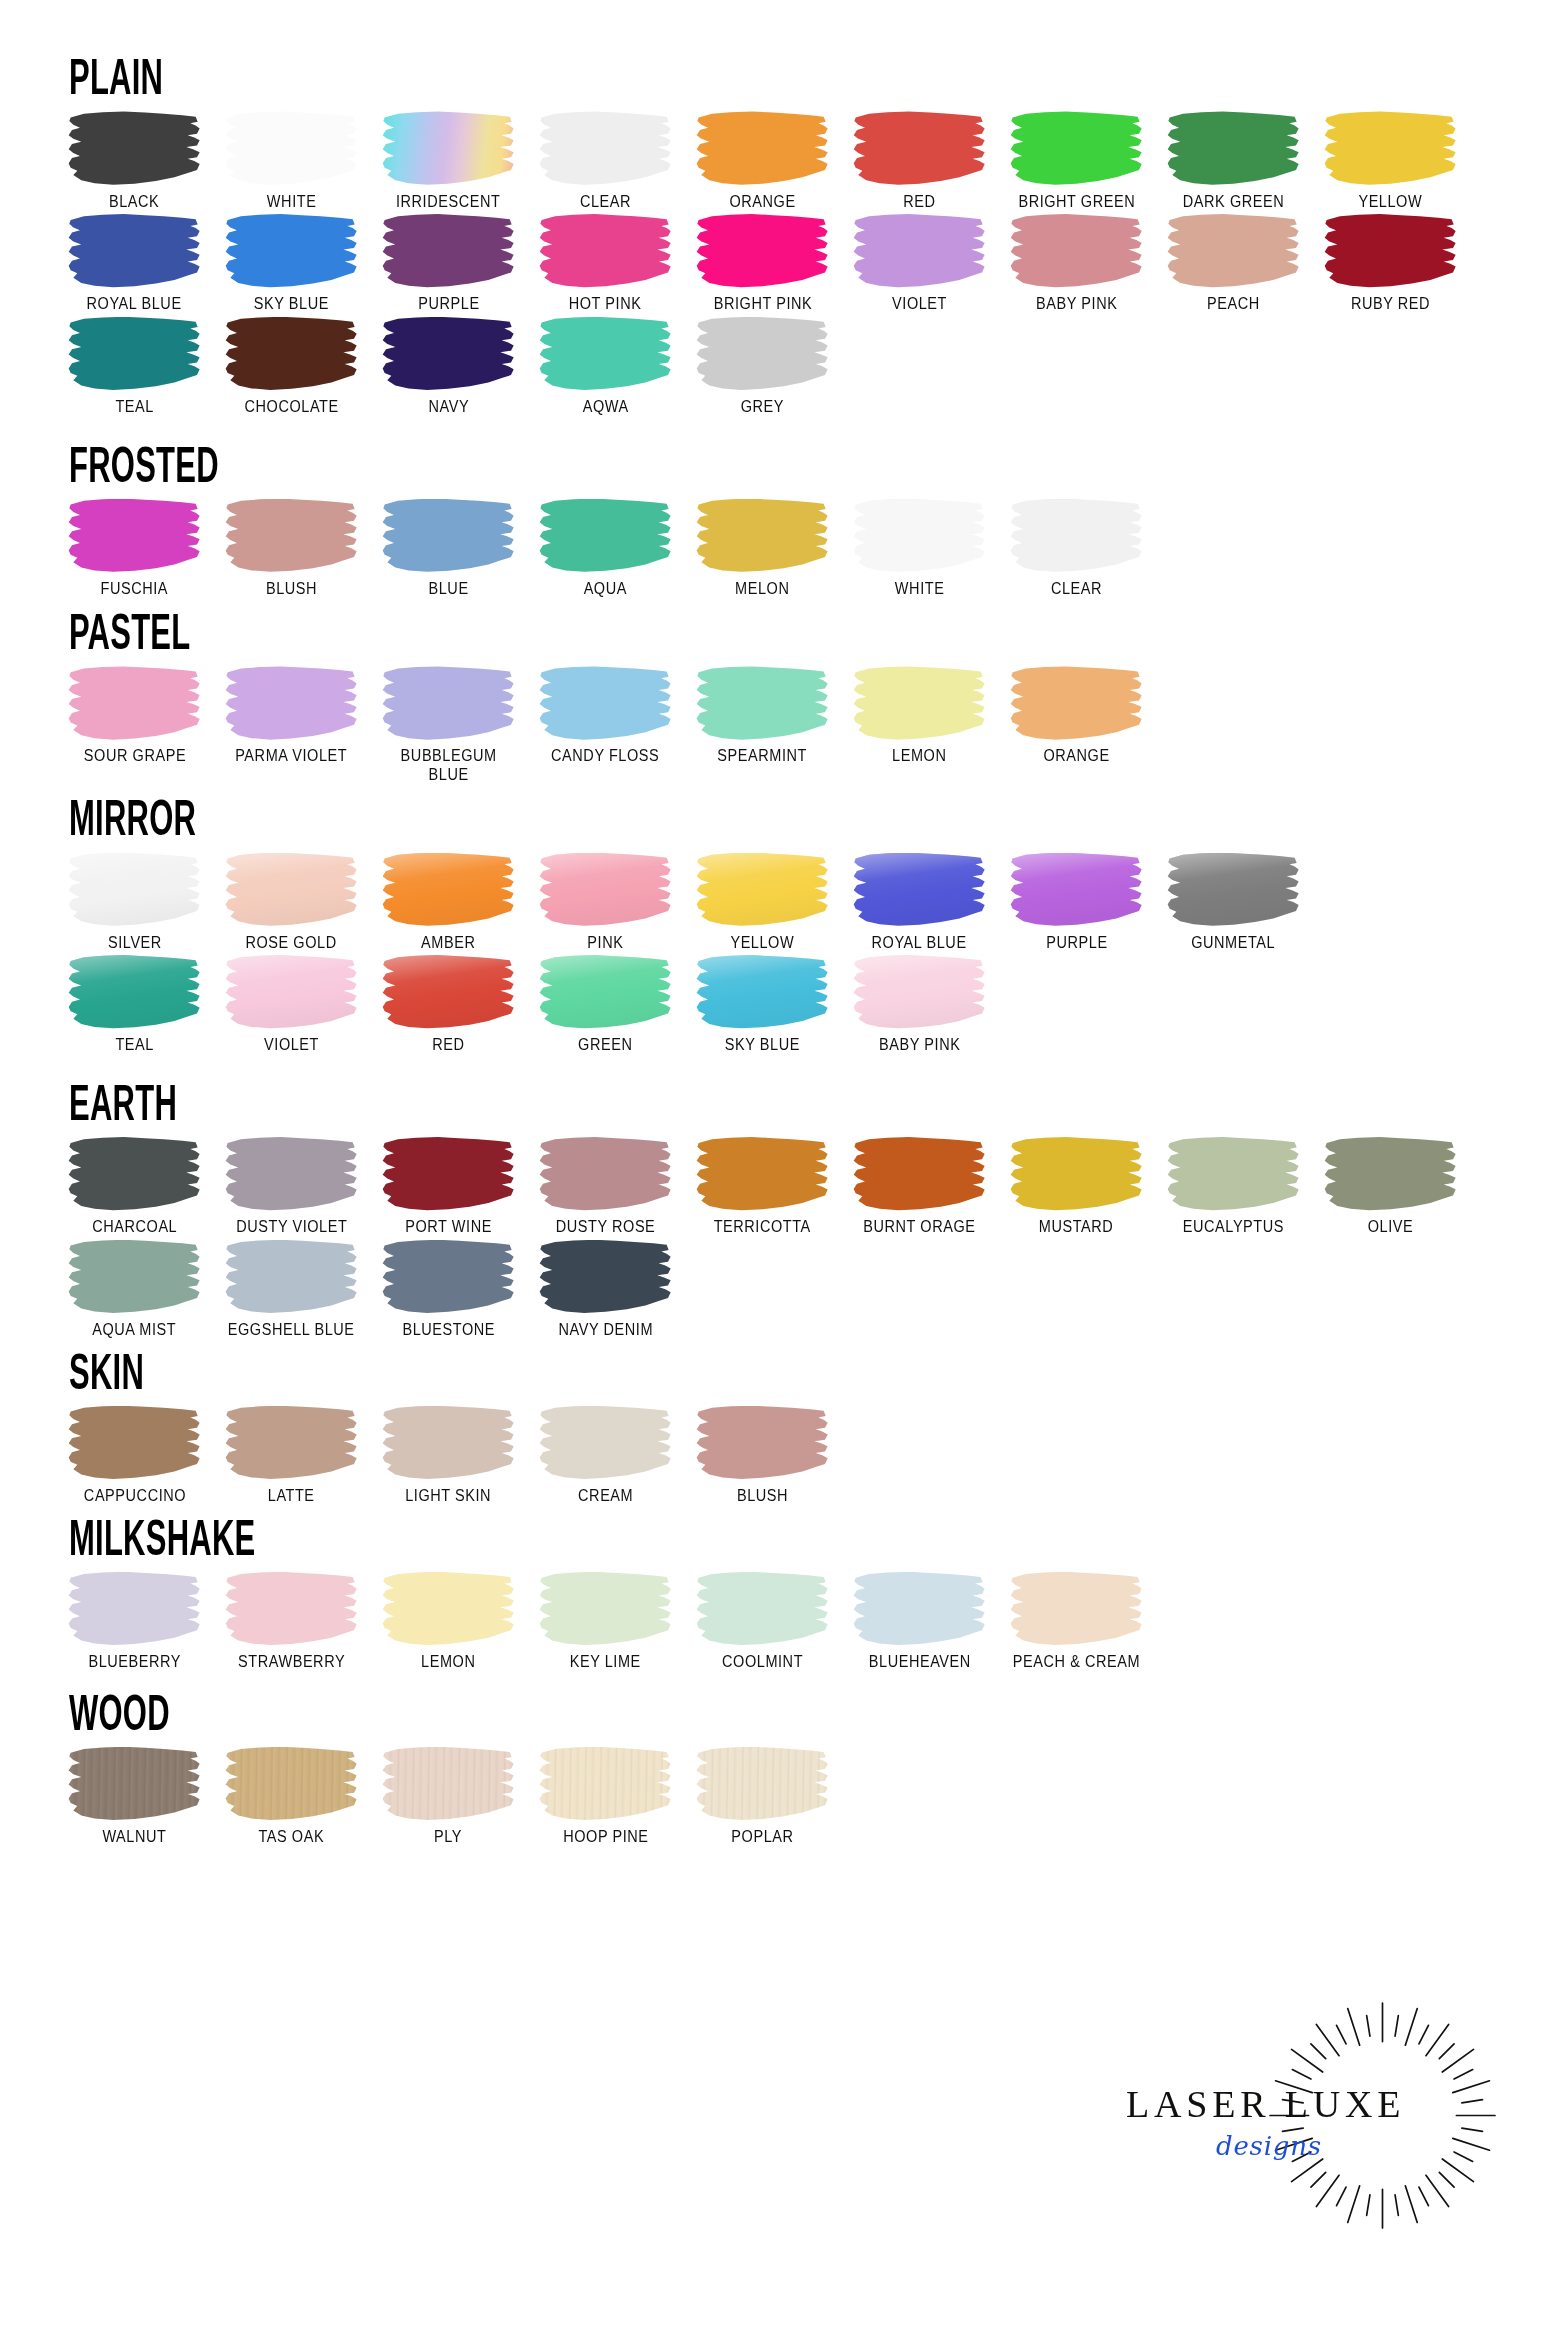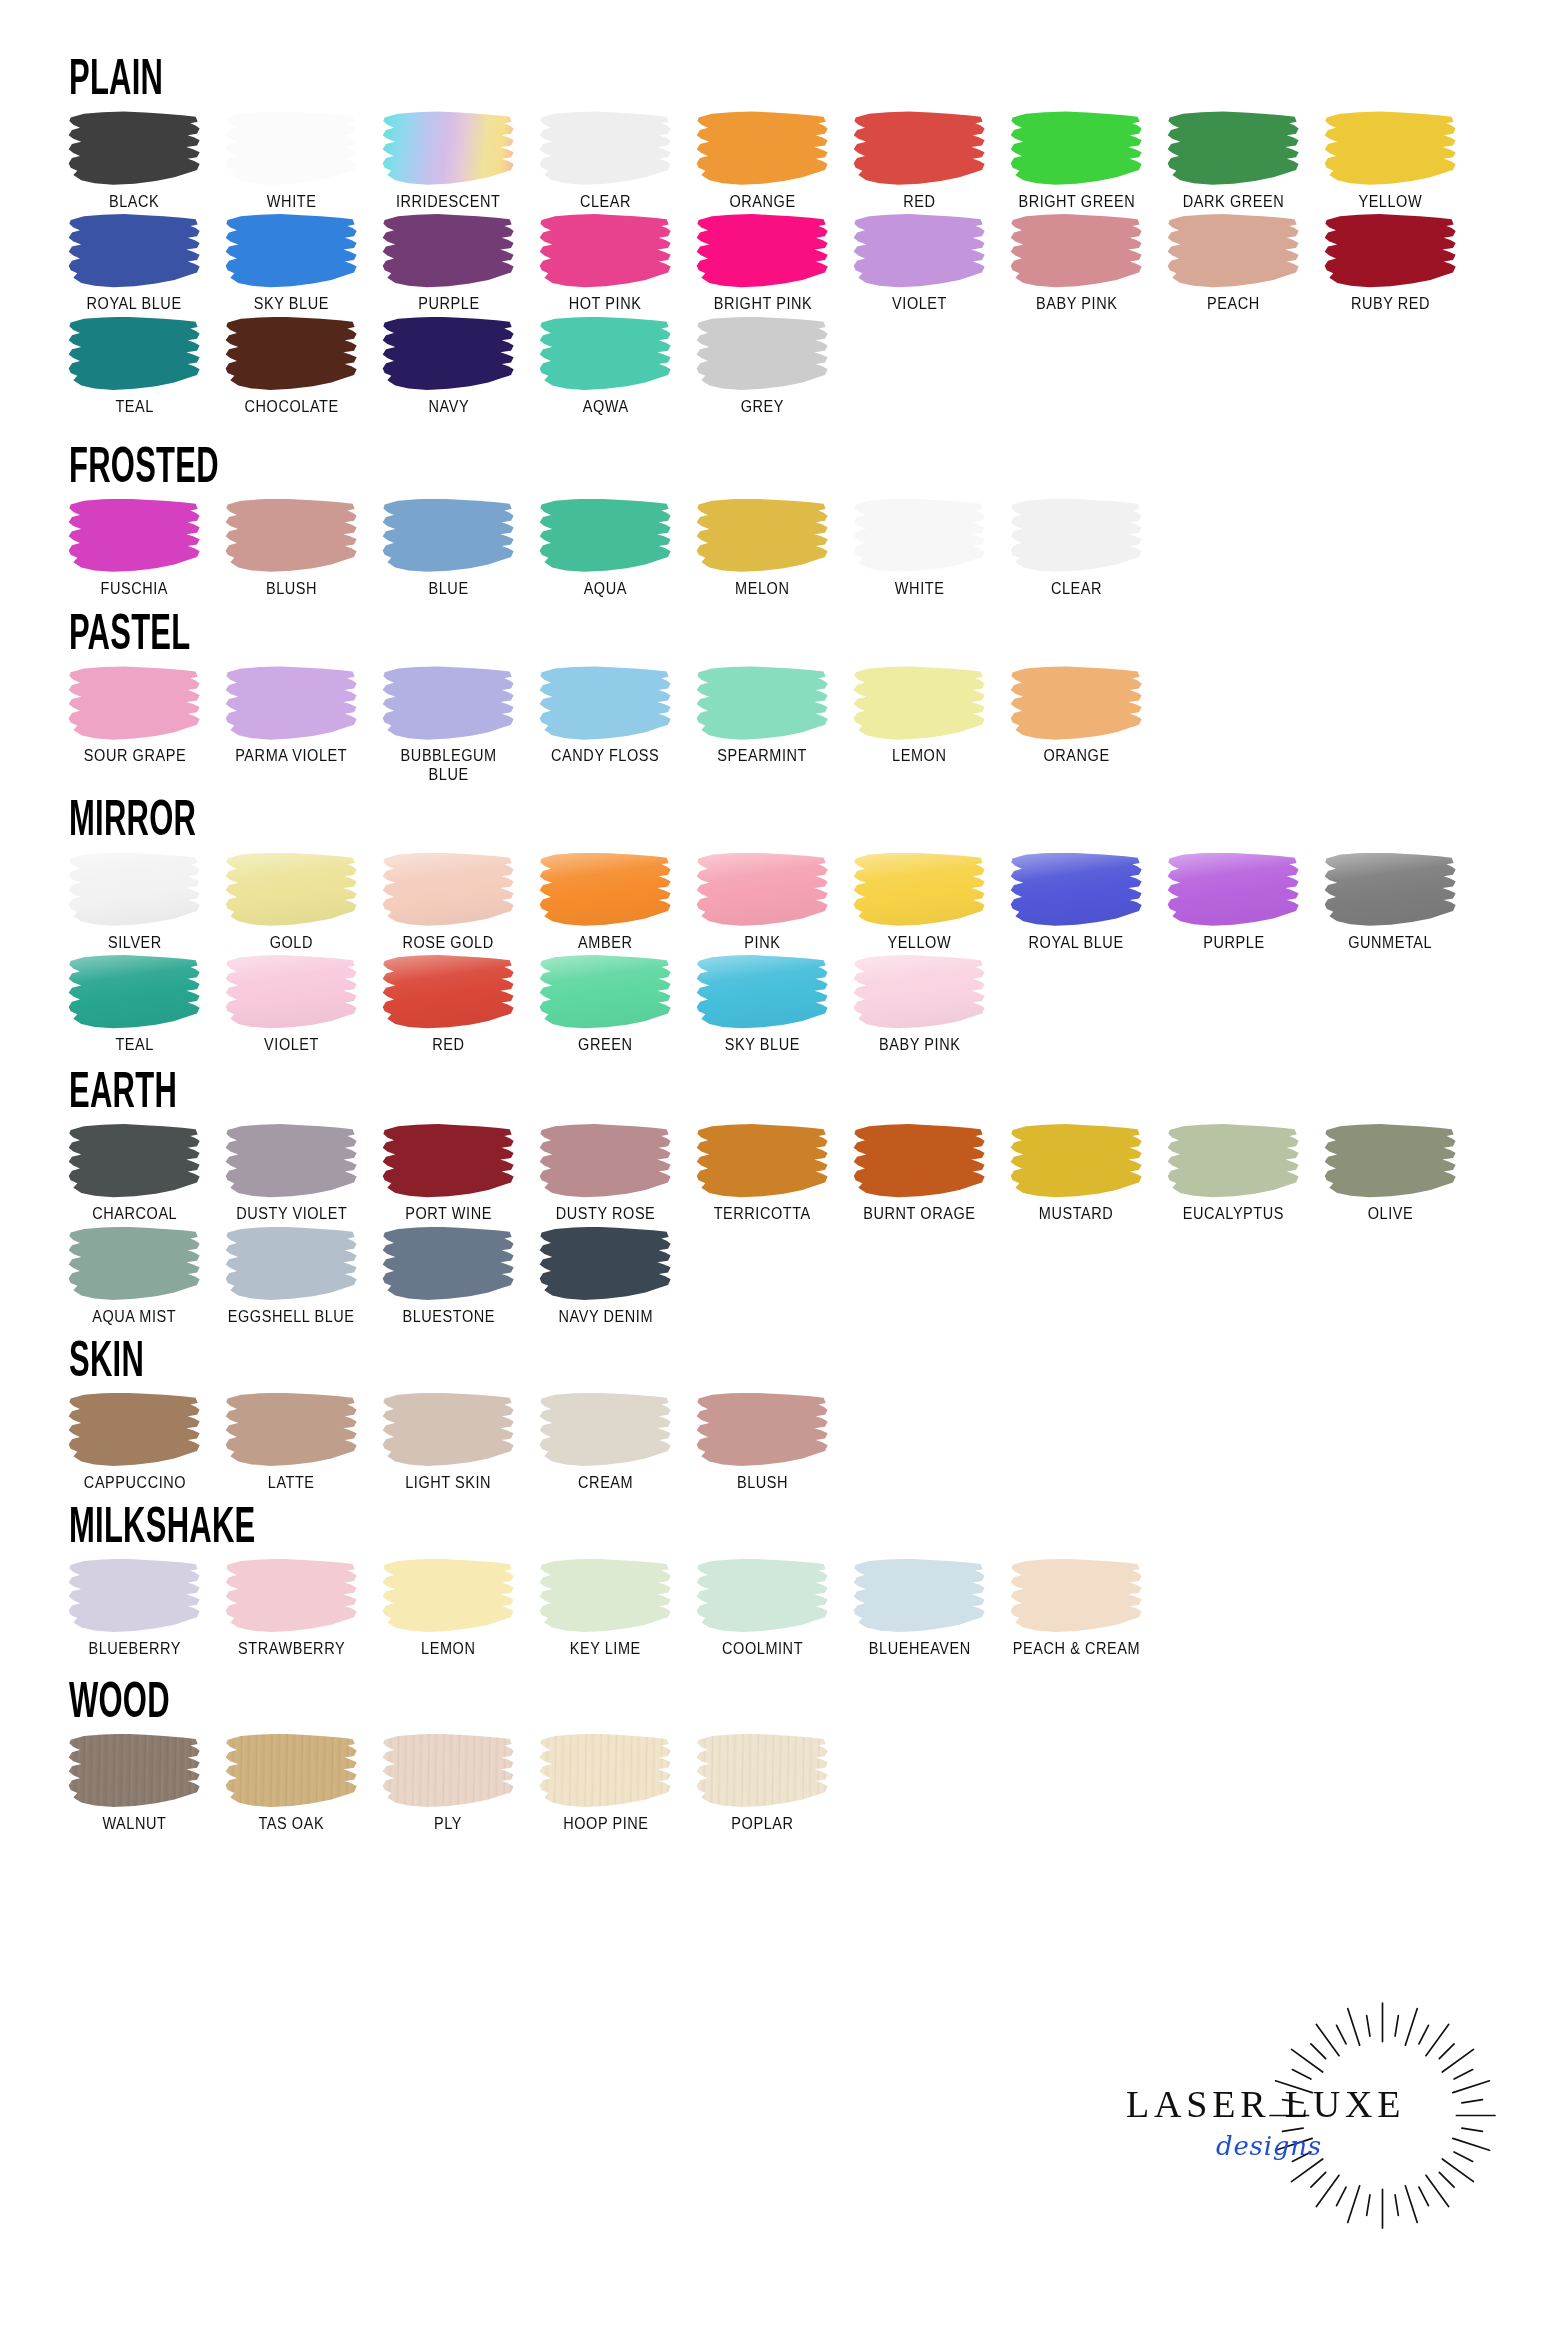--- a/index.html
+++ b/index.html
@@ -119,21 +119,21 @@
     margin-top: 5.6px;
     transform: scaleX(0.93);
     white-space: pre-line;
     max-width: 154px;
   }
 
   
   #sec-plain     { margin-bottom: 19px; }
   #sec-frosted   { margin-bottom: 4.8px; }
   #sec-pastel    { margin-bottom: 4.8px; }
-  #sec-mirror    { margin-bottom: 6px; }
+  #sec-mirror    { margin-bottom: 19px; }
   #sec-earth     { margin-bottom: 3px; }
   #sec-skin      { margin-bottom: 3.2px; }
   #sec-milkshake { margin-bottom: 12px; }
   #sec-wood      { margin-bottom: 0; }
 
   .row + .row { margin-top: 1.6px; }
 
   
   .logo {
     position: absolute;
@@ -419,26 +419,20 @@
         </div>
       </div>
       <div class="section" id="sec-mirror">
         <div class="section-title">MIRROR</div>
         <div class="row">
           <div class="cell">
             <div class="swatch-wrap">
               <div class="swatch sheen" style="background: rgb(242, 242, 242);"></div>
             </div>
             <div class="label">SILVER</div>
-          </div>
-          <div class="cell">
-            <div class="swatch-wrap">
-              <div class="swatch sheen" style="background: rgb(236, 227, 152);"></div>
-            </div>
-            <div class="label">GOLD</div>
           </div>
           <div class="cell">
             <div class="swatch-wrap">
               <div class="swatch sheen" style="background: rgb(244, 205, 189);"></div>
             </div>
             <div class="label">ROSE GOLD</div>
           </div>
           <div class="cell">
             <div class="swatch-wrap">
               <div class="swatch sheen" style="background: rgb(245, 140, 44);"></div>

